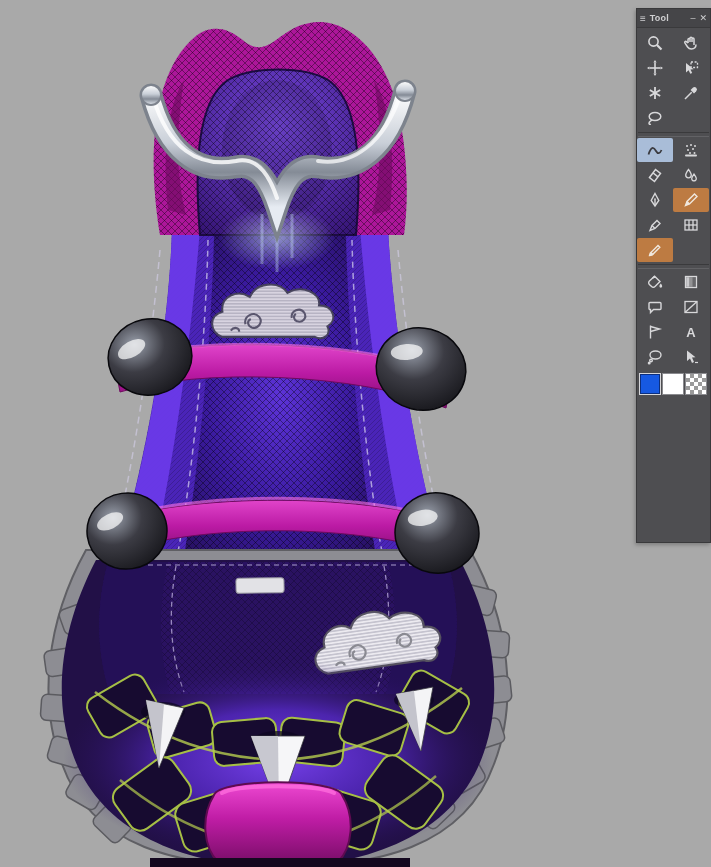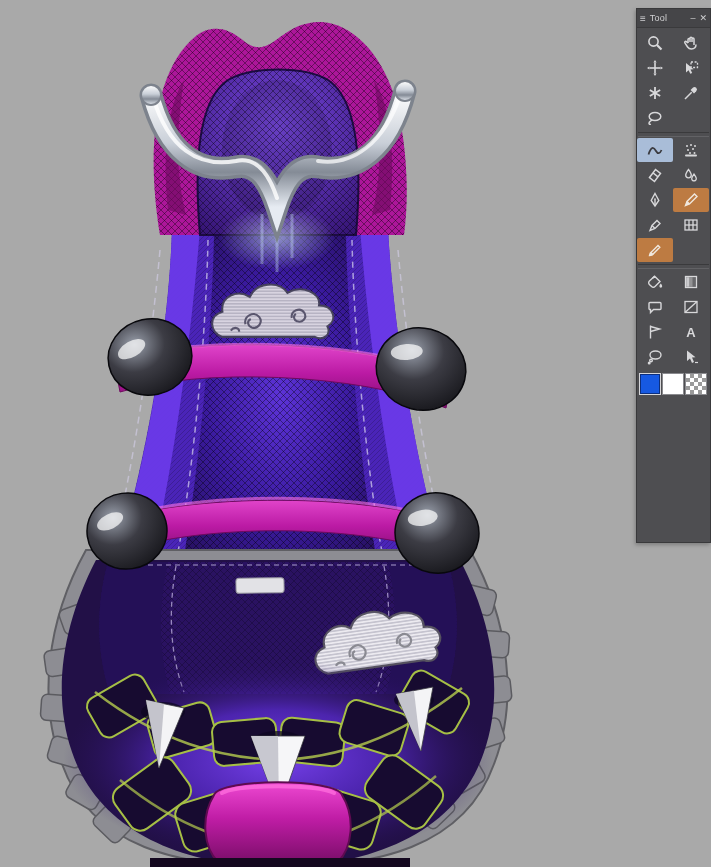--- a/index.html
+++ b/index.html
@@ -17,21 +17,21 @@
     position:absolute;top:8px;right:0;width:75px;height:535px;
     background:#4e4e51;border:1px solid #39393b;box-sizing:border-box;
     z-index:10;box-shadow:-1px 2px 4px rgba(0,0,0,.25);
   }
   .titlebar{
     height:18px;background:#454548;display:flex;align-items:center;
     color:#cfcfd1;font-size:9px;padding:0 3px;user-select:none;
     border-bottom:1px solid #3a3a3c;
   }
   .titlebar .menu{font-size:10px;margin-right:4px;cursor:pointer;}
-  .titlebar .title{flex:1;letter-spacing:.2px;}
+  .titlebar .title{flex:1;letter-spacing:.2px;font-weight:bold;}
   .titlebar .win-btn{margin-left:4px;cursor:pointer;font-size:9px;line-height:9px;}
   .grid{padding-top:3px;}
   .row{display:flex;height:25px;}
   .cell{
     width:36px;height:24px;display:flex;align-items:center;justify-content:center;
     border-radius:2px;cursor:pointer;
   }
   .cell.empty{cursor:default;}
   .cell.selected{background:#a9bdd8;}
   .cell.active-sub{background:#bd7b42;}

